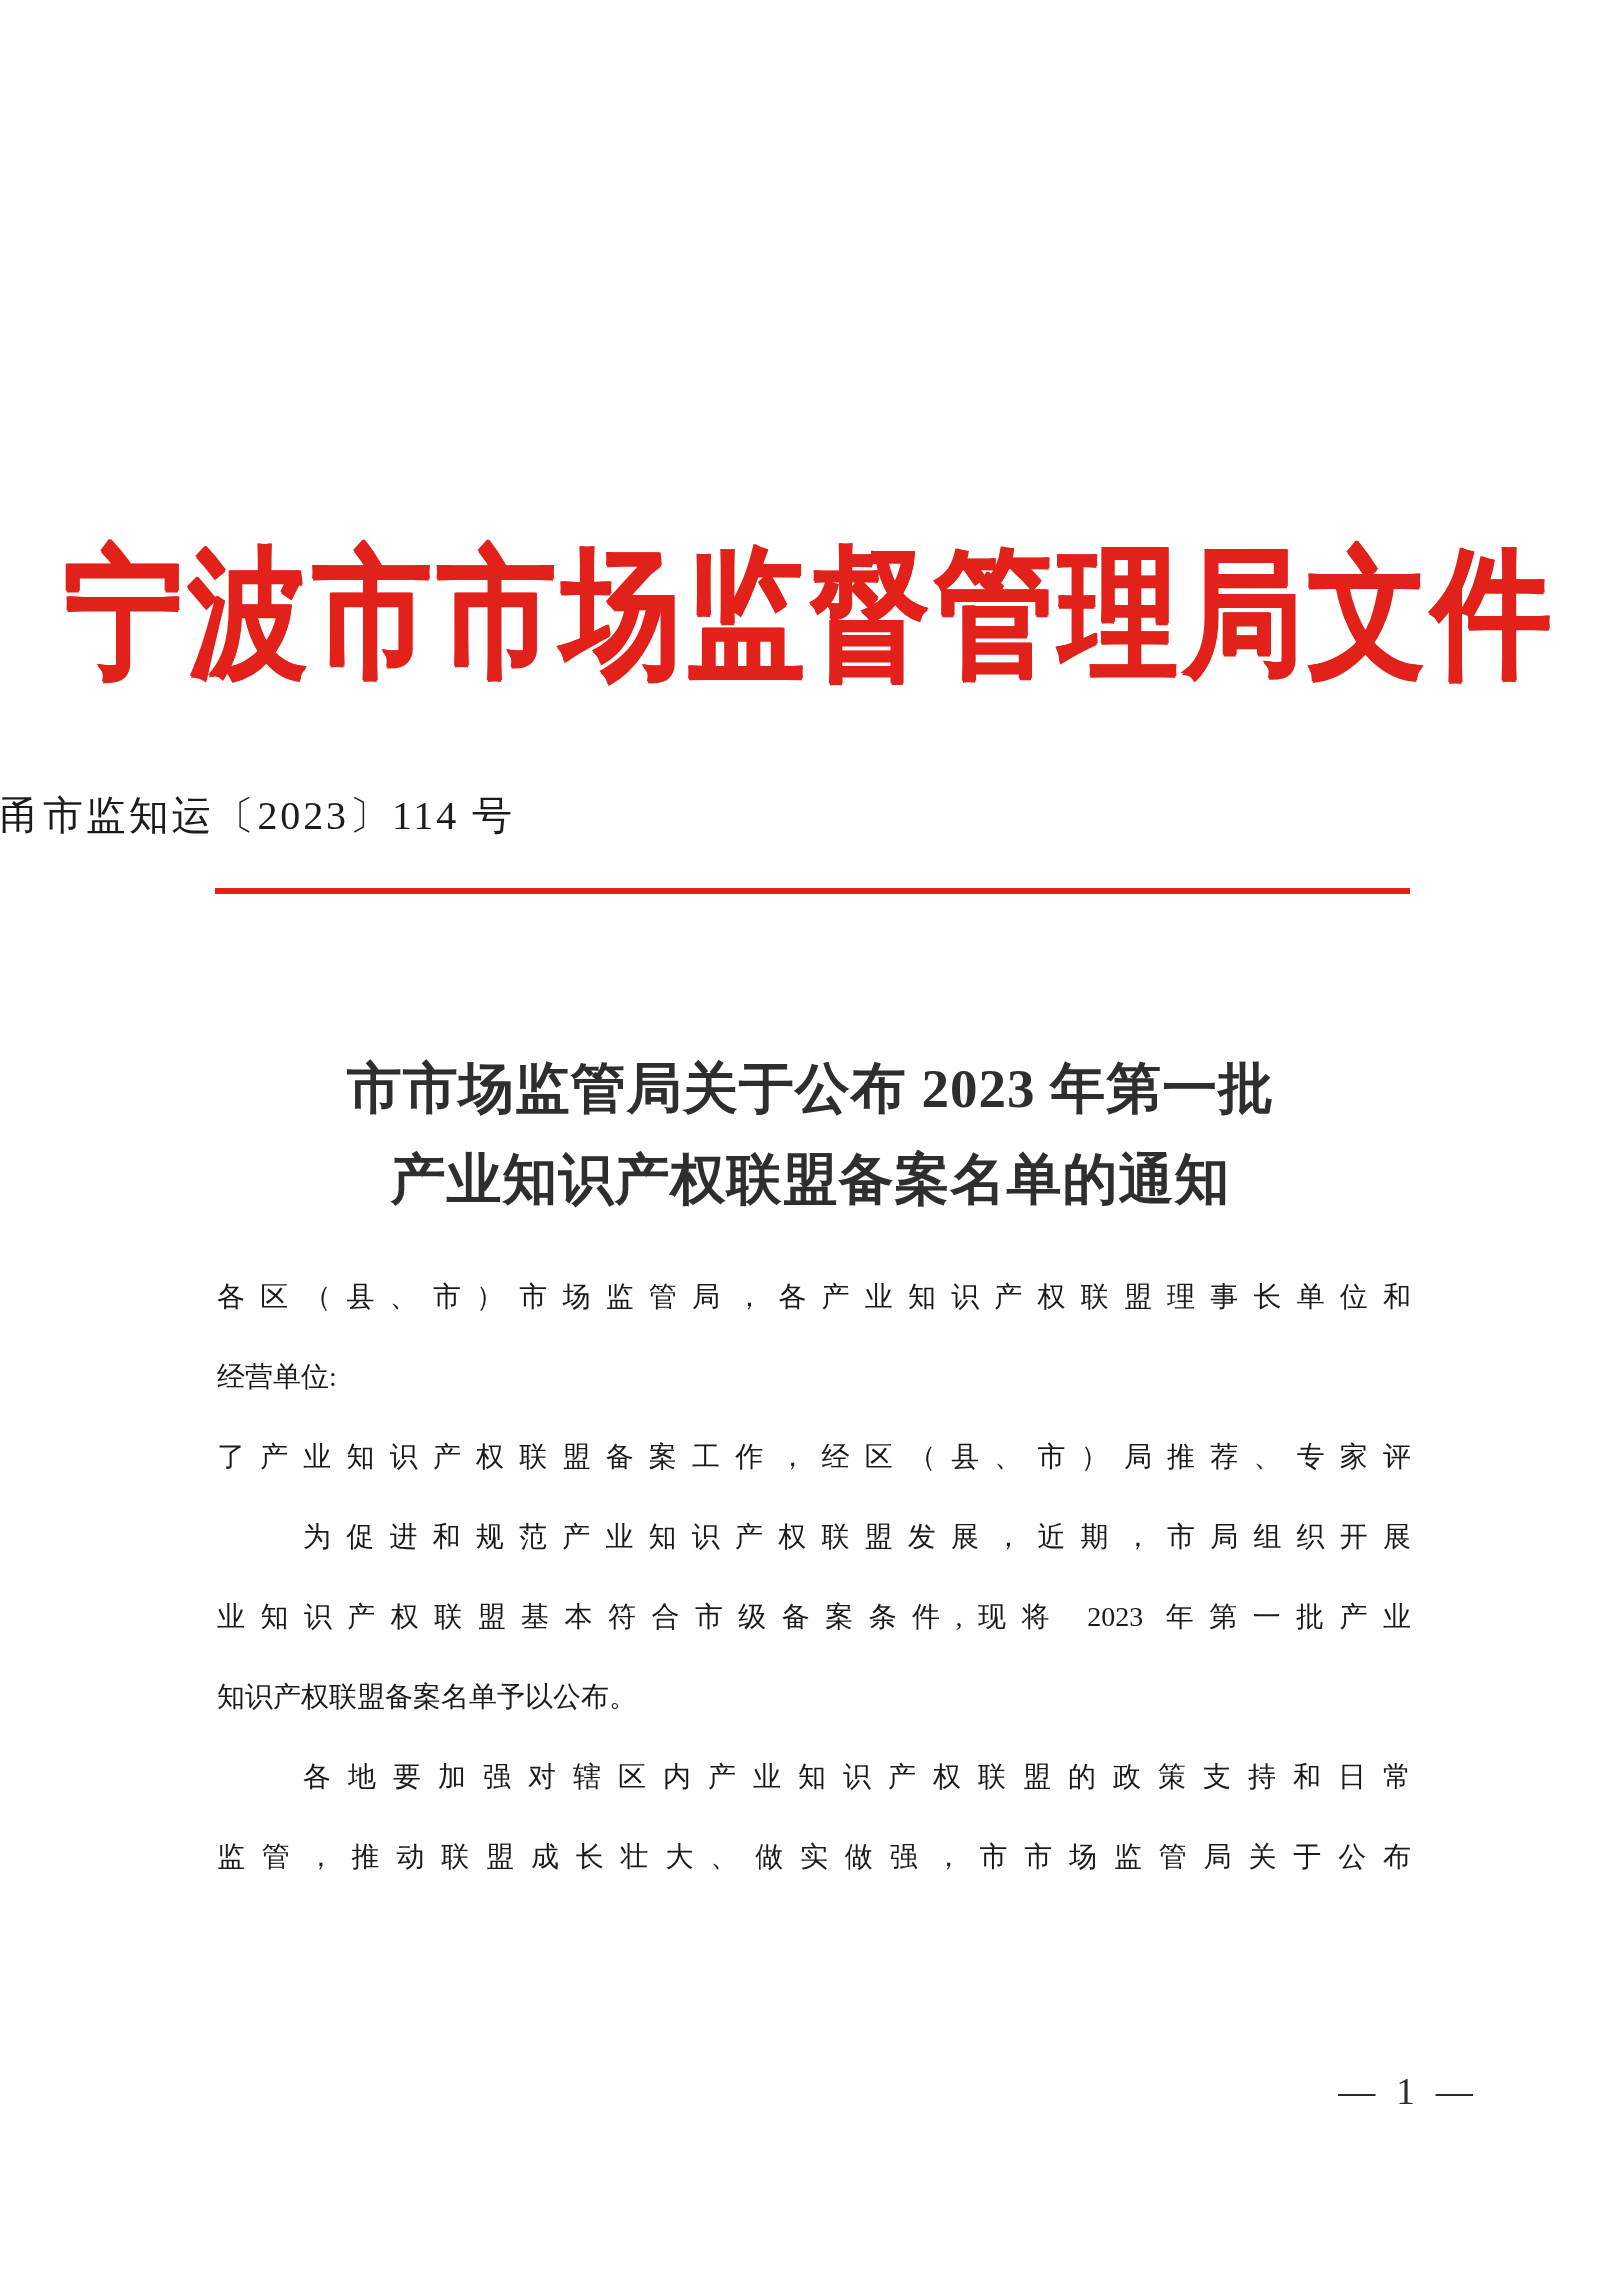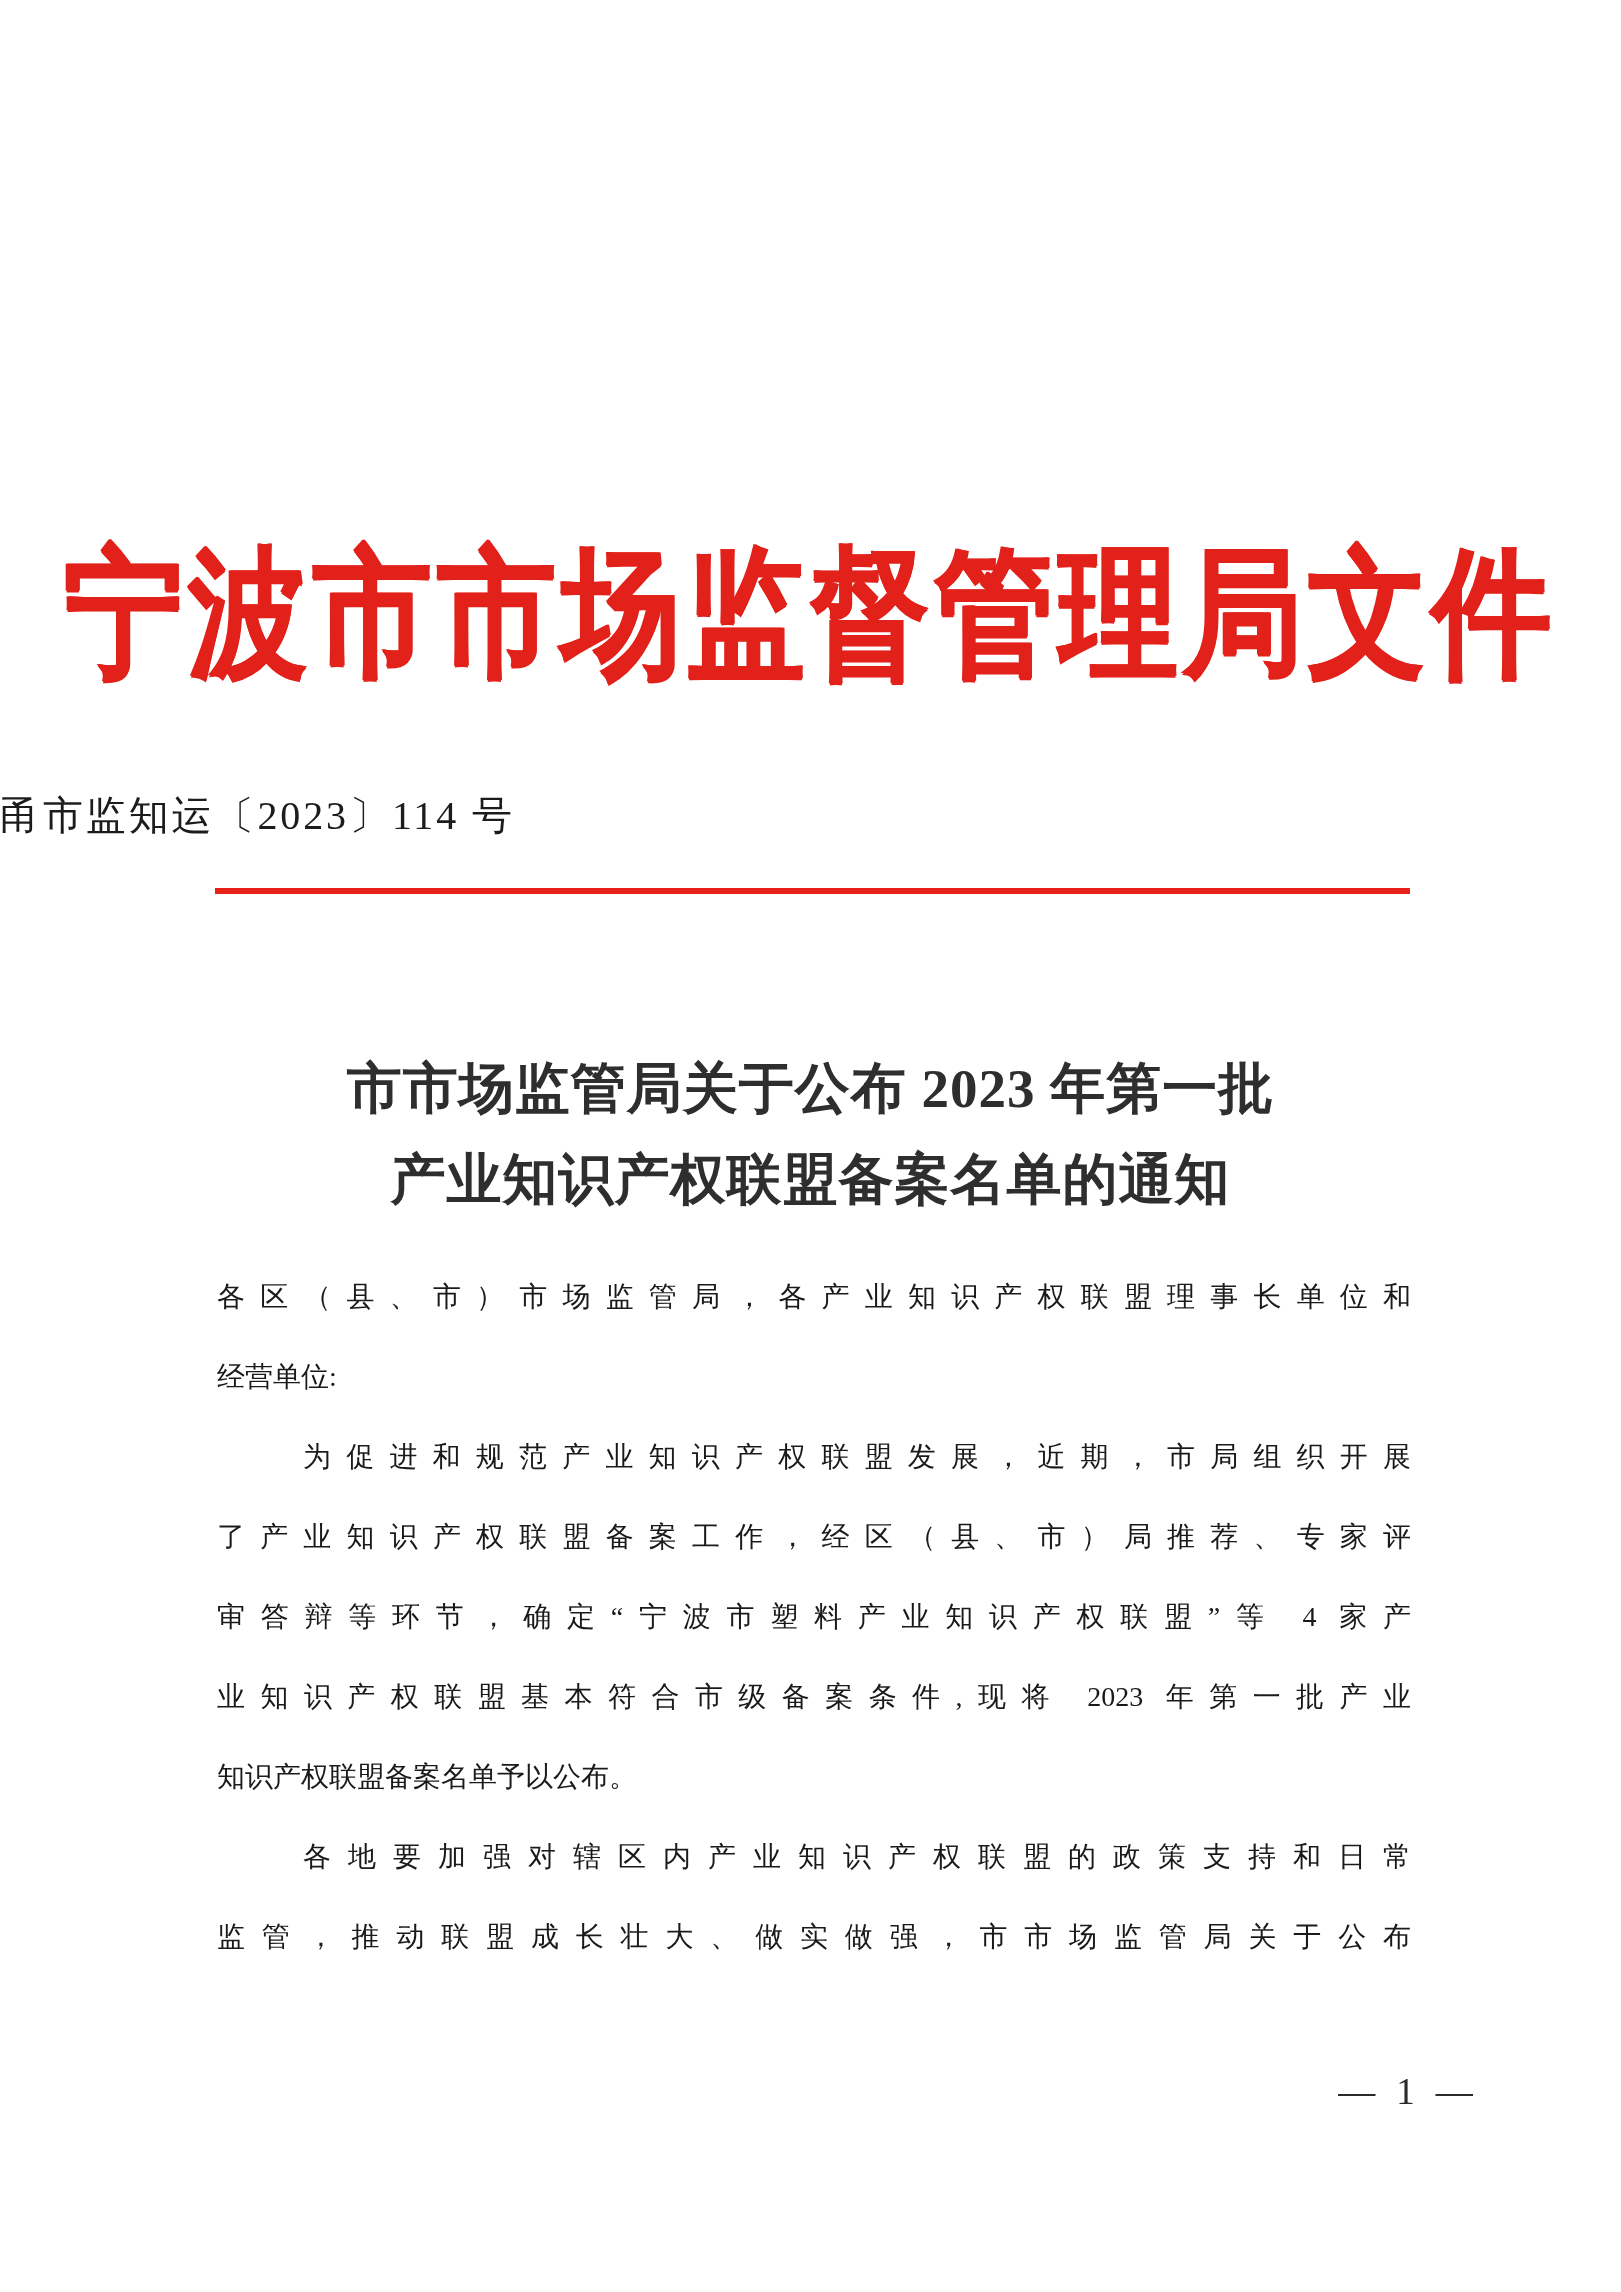--- a/index.html
+++ b/index.html
@@ -154,23 +154,22 @@
   <div class="red-rule"></div>
 
   <div class="doc-title">
     <span class="tl">市市场监管局关于公布 2023 年第一批</span>
     <span class="tl">产业知识产权联盟备案名单的通知</span>
   </div>
 
   <div class="body-block">
     <div class="body-line justified">各区（县、市）市场监管局，各产业知识产权联盟理事长单位和</div>
     <div class="body-line">经营单位:</div>
+    <div class="body-line justified">了产业知识产权联盟备案工作，经区（县、市）局推荐、专家评</div>
     <div class="body-line justified indent">为促进和规范产业知识产权联盟发展，近期，市局组织开展</div>
-    <div class="body-line justified">了产业知识产权联盟备案工作，经区（县、市）局推荐、专家评</div>
-    <div class="body-line justified">审答辩等环节，确定“宁波市塑料产业知识产权联盟”等 4 家产</div>
     <div class="body-line justified">业知识产权联盟基本符合市级备案条件,现将 2023 年第一批产业</div>
     <div class="body-line">知识产权联盟备案名单予以公布。</div>
     <div class="body-line justified indent">各地要加强对辖区内产业知识产权联盟的政策支持和日常</div>
     <div class="body-line justified">监管，推动联盟成长壮大、做实做强，市市场监管局关于公布</div>
   </div>
 
   <div class="footer">
     <span class="footer-inner">— 1 —</span>
   </div>
 

